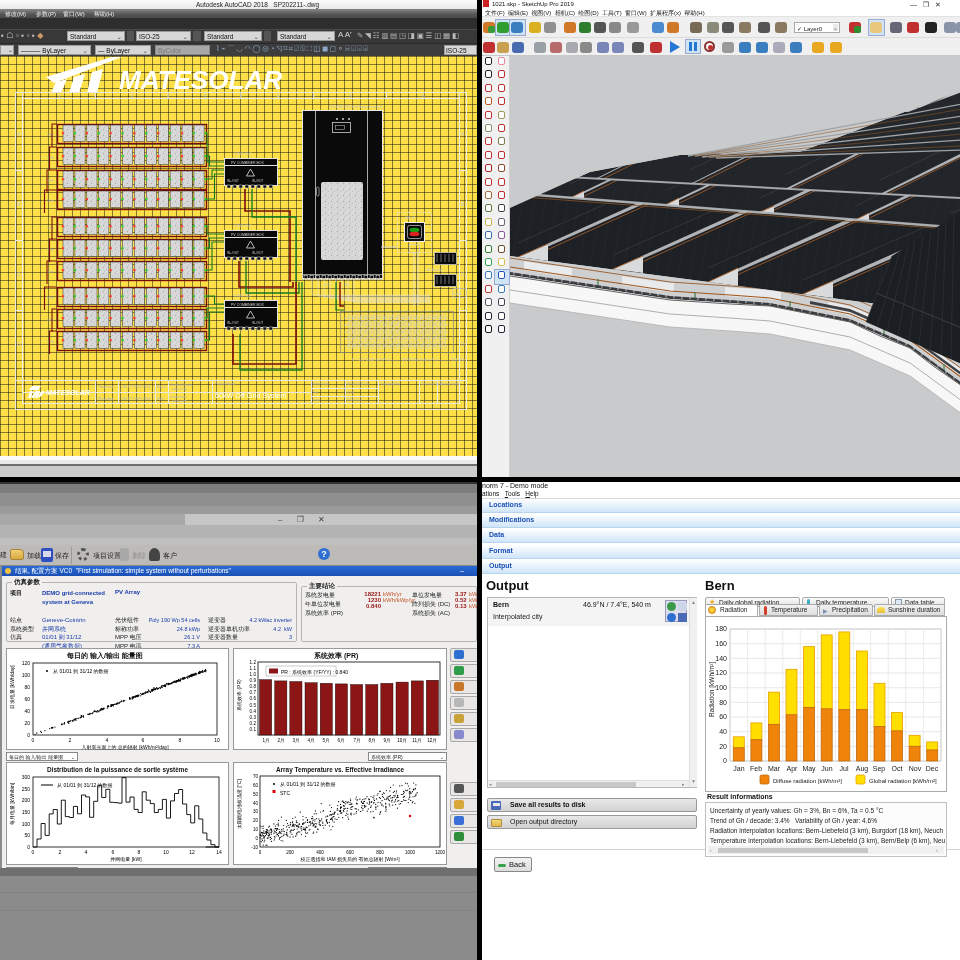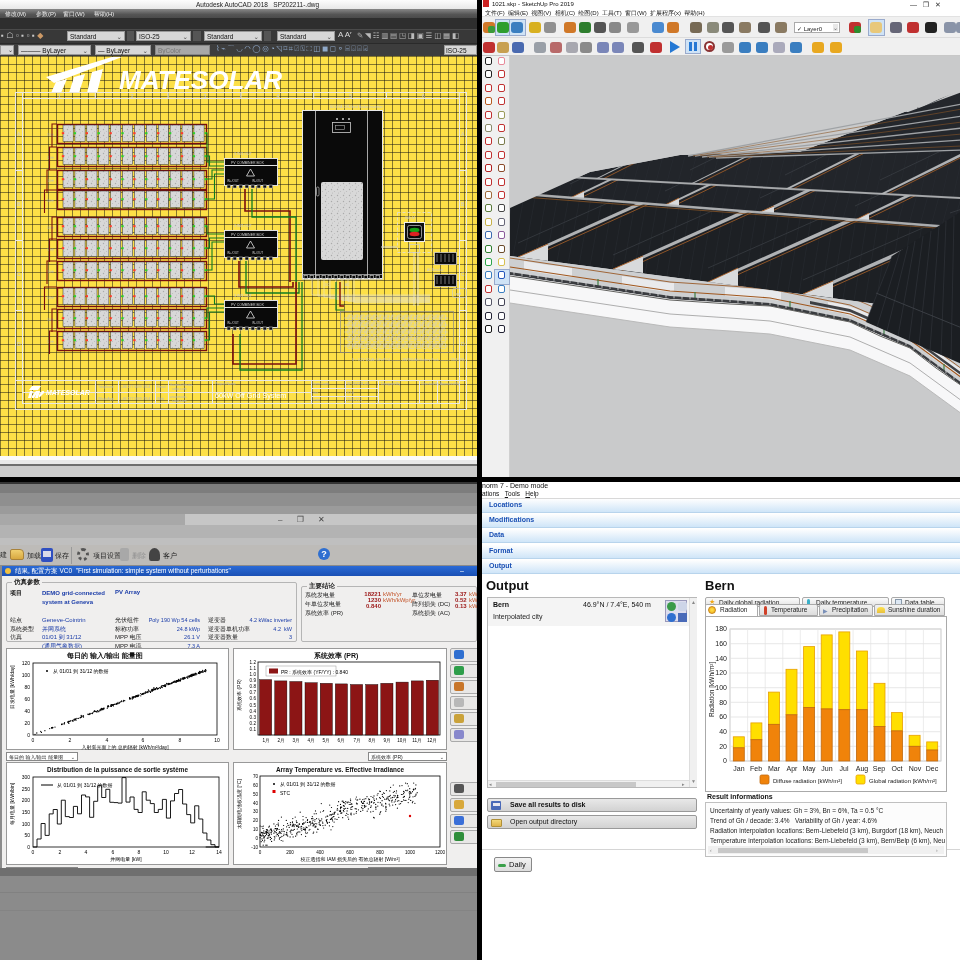--- a/index.html
+++ b/index.html
@@ -2354,21 +2354,21 @@
     <div class="abs" style="left:4.5px;top:3.5px;width:7px;height:3px;background:#e8e8f0;"></div>
     <div class="abs" style="left:22px;top:2px;font-size:7px;font-weight:bold;color:#111;">Save all results to disk</div>
   </div>
   <div class="abs" style="left:5px;top:333px;width:210px;height:14px;background:linear-gradient(#e8e8e8,#d2d2d2);border:1px solid #999;border-radius:2px;">
     <div class="abs" style="left:3px;top:3px;width:11px;height:8px;background:linear-gradient(#f2d879,#e0b44a);border:1px solid #b09038;border-radius:1px;"></div>
     <div class="abs" style="left:22px;top:2px;font-size:7px;color:#111;">Open output directory</div>
   </div>
   <div class="abs" style="left:0;top:367px;width:478px;height:1px;background:#d5d5d5;"></div>
   <div class="abs" style="left:12px;top:375px;width:38px;height:15px;background:linear-gradient(#f2f2f2,#ddd);border:1px solid #888;border-radius:2px;">
     <div class="abs" style="left:3px;top:6px;width:8px;height:3px;background:#3aa04a;border-radius:2px;"></div>
-    <div class="abs" style="left:14px;top:2px;font-size:7.5px;color:#111;">Daily</div>
+    <div class="abs" style="left:14px;top:2px;font-size:7.5px;color:#111;">Back</div>
   </div>
 
   <div id="mn-tabs">
       <div class="abs" style="left:223px;top:115px;width:95px;height:10px;background:linear-gradient(#fbfbfb,#e3e3e3);border:1px solid #aaa;border-radius:2px 2px 0 0;"></div>
 <div class="abs" style="left:227px;top:116px;font-size:7px;color:#f0a818;">★</div>
 <div class="abs" style="left:237px;top:116.5px;font-size:6.5px;color:#222;">Daily global radiation</div>
 <div class="abs" style="left:320px;top:115px;width:87px;height:10px;background:linear-gradient(#fbfbfb,#e3e3e3);border:1px solid #aaa;border-radius:2px 2px 0 0;"></div>
 <div class="abs" style="left:325px;top:116.5px;width:3px;height:8px;background:#3ab0c8;border-radius:2px;"></div>
 <div class="abs" style="left:334px;top:116.5px;font-size:6.5px;color:#222;">Daily temperature</div>
 <div class="abs" style="left:409px;top:115px;width:54px;height:10px;background:linear-gradient(#fbfbfb,#e3e3e3);border:1px solid #aaa;border-radius:2px 2px 0 0;"></div>

